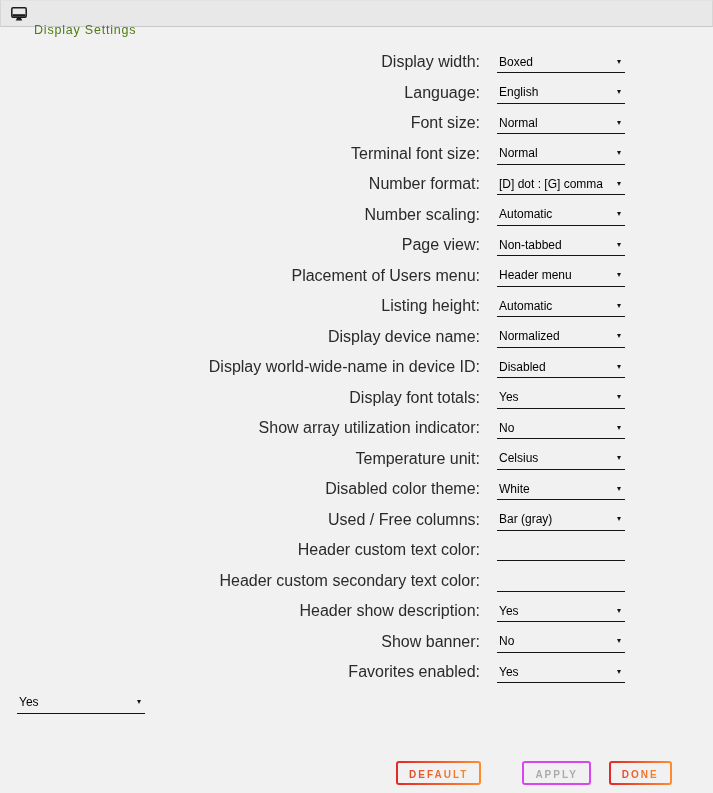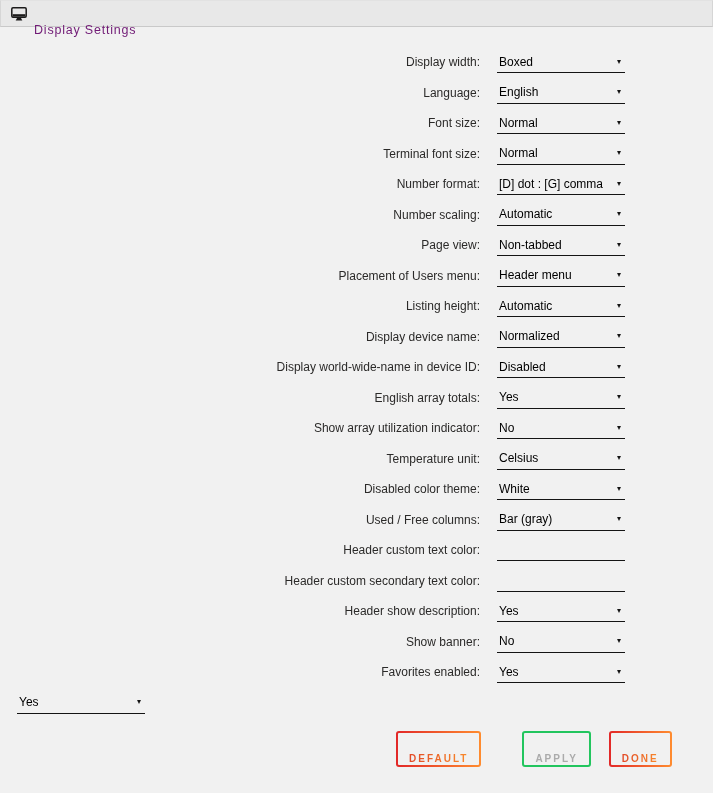--- a/index.html
+++ b/index.html
@@ -17,35 +17,35 @@
     border-top: 1px solid #e2e2e2;
     border-left: 1px solid #d6d6d6;
     border-right: 1px solid #d6d6d6;
     display: flex;
     align-items: center;
     padding-left: 10px;
   }
   .titlebar .icon { display: inline-flex; margin-right: 7px; }
   .titlebar .title {
     font-size: 12.5px;
-    color: #701a75;
+    color: #4d7c0f;
     letter-spacing: 0.8px;
     margin-top: 32px;
   }
   
   .form-area { padding-top: 20px; }
   .row {
     height: 30.5px;
     display: flex;
     align-items: center;
   }
   .row-label {
     width: 480px;
     text-align: right;
-    font-size: 12px;
+    font-size: 16px;
     color: #2b2a29;
     flex: none;
   }
   .control {
     width: 128px;
     margin-left: 17px;
     flex: none;
     align-self: flex-start;
     margin-top: 4px;
   }
@@ -83,45 +83,46 @@
   }
   
   .button-row {
     margin-top: 13px;
     margin-left: 396px;
     display: flex;
     align-items: center;
   }
   .btn {
     height: 24px;
-    padding: 16px 11px;
+    padding: 2px 11px;
     font-family: "Liberation Sans", sans-serif;
     font-size: 10px;
     font-weight: bold;
     letter-spacing: 2px;
     border-radius: 3px;
     cursor: pointer;
     line-height: 20px;
+    margin-top: 30px;
   }
   .btn-orange {
     border: 2px solid transparent;
     background-image: linear-gradient(#f1f1f1, #f1f1f1),
                       linear-gradient(90deg, #e22828, #ff8c2f);
     background-origin: border-box;
     background-clip: padding-box, border-box;
   }
   .btn-orange span {
     background: linear-gradient(90deg, #e24a28, #f98a2b);
     -webkit-background-clip: text;
     background-clip: text;
     color: #ef7622;
     -webkit-text-fill-color: transparent;
   }
   .btn-gray {
-    border: 2px solid #22c55e;
+    border: 2px solid #d946ef;
     background: transparent;
     color: #ababab;
     cursor: default;
   }
   .btn-apply { margin-left: 41px; }
   .btn-done  { margin-left: 18px; }
 </style>
 </head>
 <body>
 
@@ -231,21 +232,21 @@
       <div class="row">
         <div class="row-label">Display world-wide-name in device ID:</div>
         <div class="control">
           <div class="select-box">
             <span class="select-value">Disabled</span>
             <span class="select-arrow">▾</span>
           </div>
         </div>
       </div>
       <div class="row">
-        <div class="row-label">English array totals:</div>
+        <div class="row-label">Display font totals:</div>
         <div class="control">
           <div class="select-box">
             <span class="select-value">Yes</span>
             <span class="select-arrow">▾</span>
           </div>
         </div>
       </div>
       <div class="row">
         <div class="row-label">Show array utilization indicator:</div>
         <div class="control">

